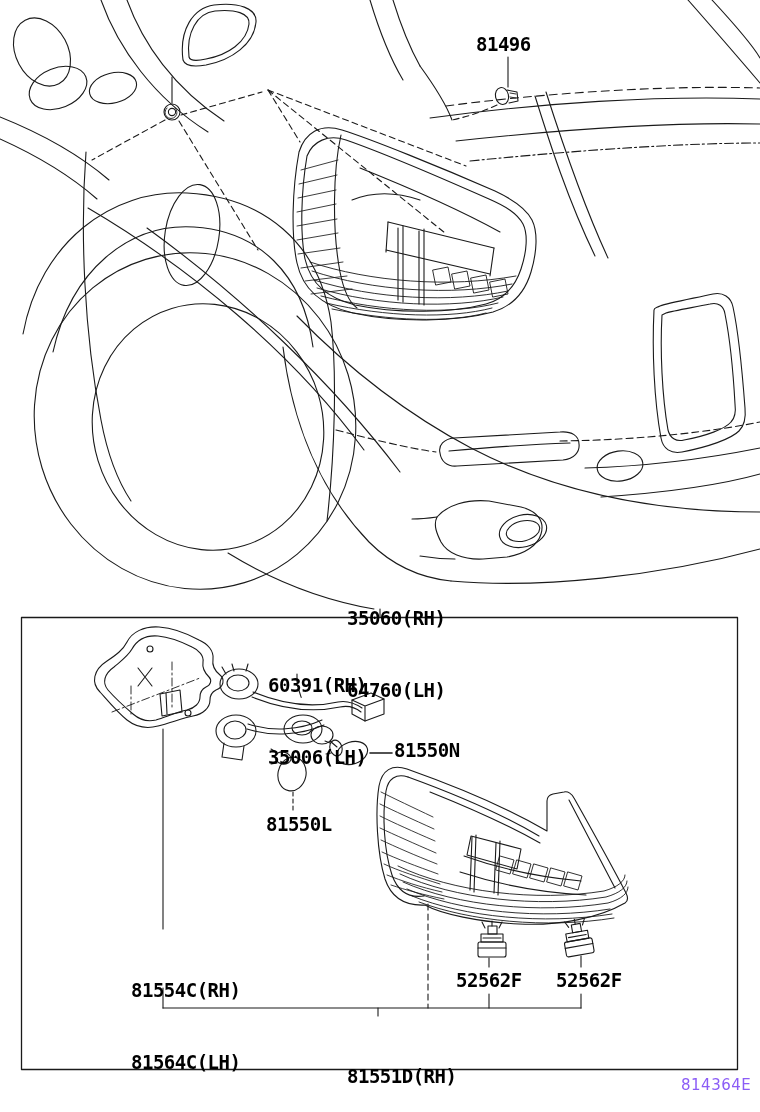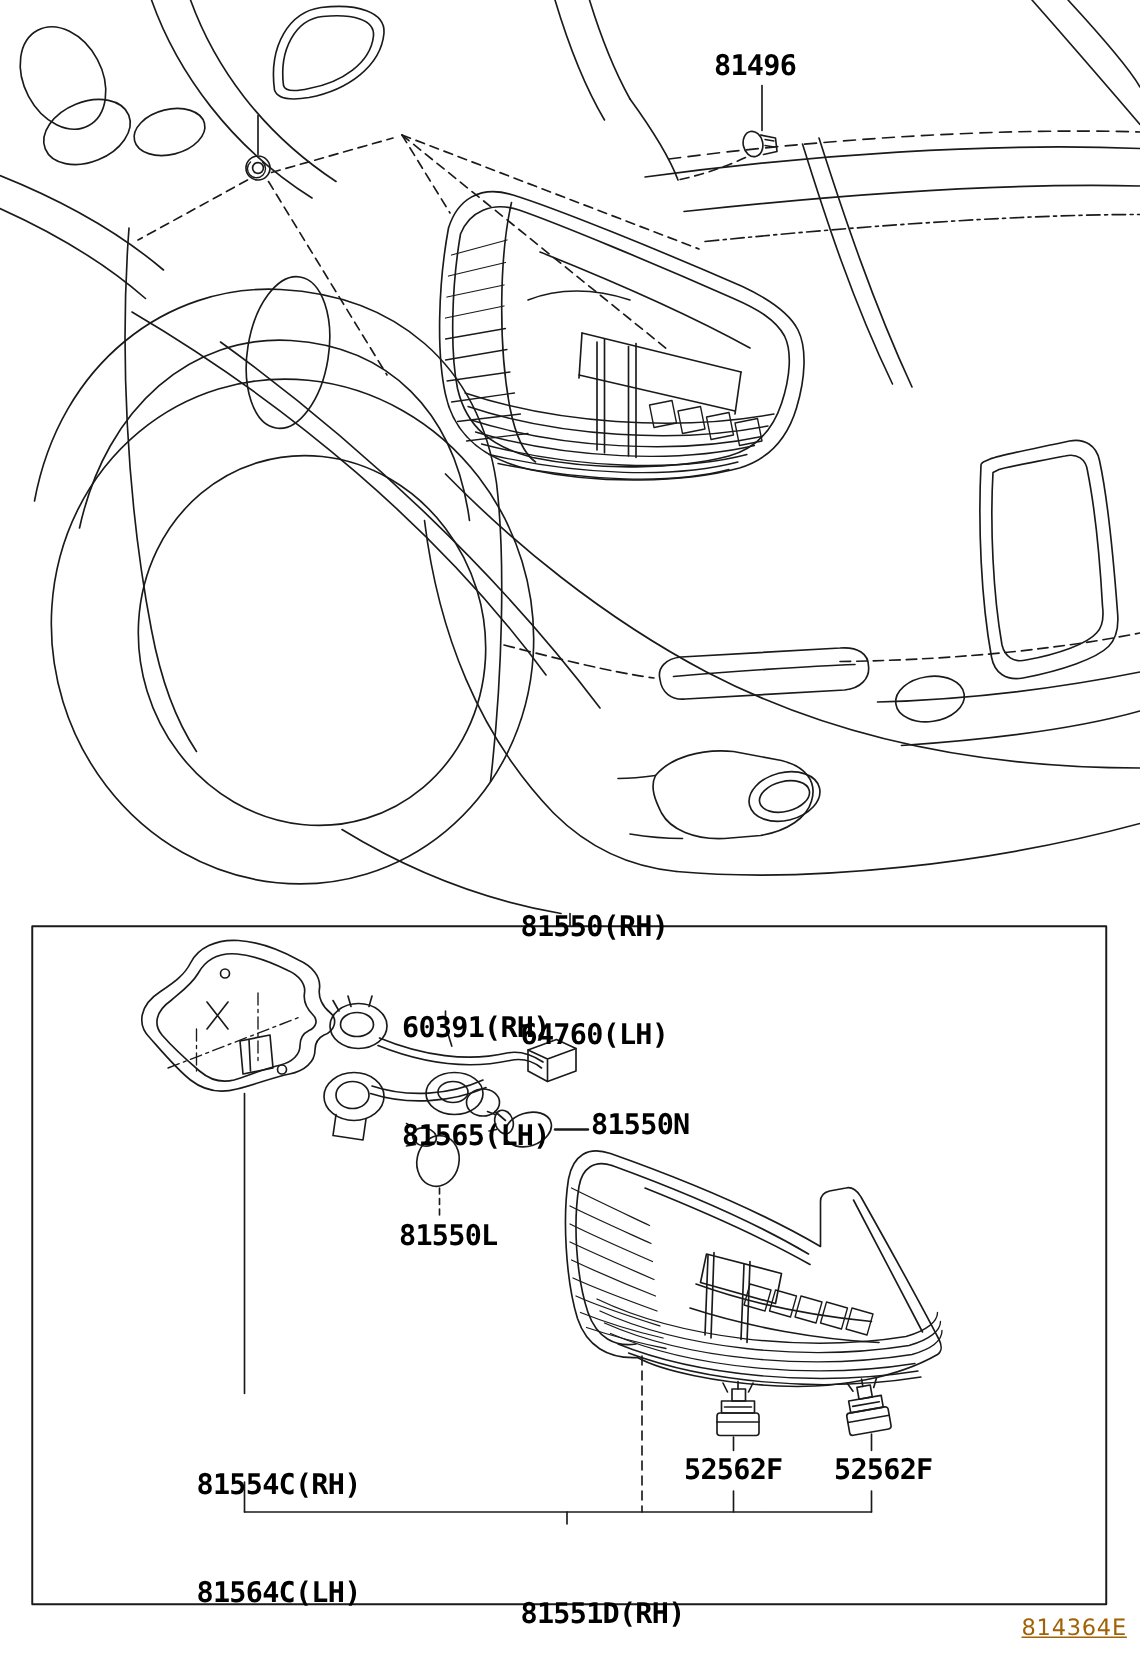--- a/index.html
+++ b/index.html
@@ -2,22 +2,22 @@
 <html><head>
 <meta charset="utf-8">
 <style>
   html,body{margin:0;padding:0;background:#fff;}
   #stage{position:relative;width:760px;height:1112px;background:#fff;overflow:hidden;
          font-family:"DejaVu Sans Mono",monospace;}
   #lineart{position:absolute;left:0;top:0;}
   .plbl{position:absolute;font:bold 19px "DejaVu Sans Mono",monospace;
         letter-spacing:-0.5px;color:#000;line-height:24px;white-space:pre;}
   .plbl span{display:block;}
-  .code{position:absolute;font:15px "DejaVu Sans",sans-serif;color:#a16207;
-        letter-spacing:0.5px;text-decoration:underline;}
+  .code{position:absolute;font:15px "DejaVu Sans",sans-serif;color:#8b5cf6;
+        letter-spacing:0.5px;}
   svg *{vector-effect:non-scaling-stroke;}
 </style>
 </head>
 <body>
 
 <div id="stage">
 
 <svg id="lineart" width="760" height="1112" viewBox="0 0 760 1112" fill="none" stroke="#1a1a1a" stroke-width="1.1" stroke-linecap="round" stroke-linejoin="round">
 
   <g>
@@ -274,27 +274,27 @@
 
     <path d="M 163,1008 L 581,1008"></path>
     <path d="M 378,1008 L 378,1016"></path>
     <path d="M 380,609 L 380,617"></path>
   </g>
 </svg>
 
 <div class="plbl" style="left:476px;top:32px">81496</div>
 
 <div class="plbl" style="left:347px;top:558px">
-  <span>81550(RH)</span>
+  <span>35060(RH)</span>
   <span>64760(LH)</span>
 </div>
 
 <div class="plbl" style="left:268px;top:625px">
   <span>60391(RH)</span>
-  <span>81565(LH)</span>
+  <span>35006(LH)</span>
 </div>
 
 <div class="plbl" style="left:394px;top:738px">81550N</div>
 <div class="plbl" style="left:266px;top:812px">81550L</div>
 
 <div class="plbl" style="left:131px;top:930px">
   <span>81554C(RH)</span>
   <span>81564C(LH)</span>
 </div>
 

